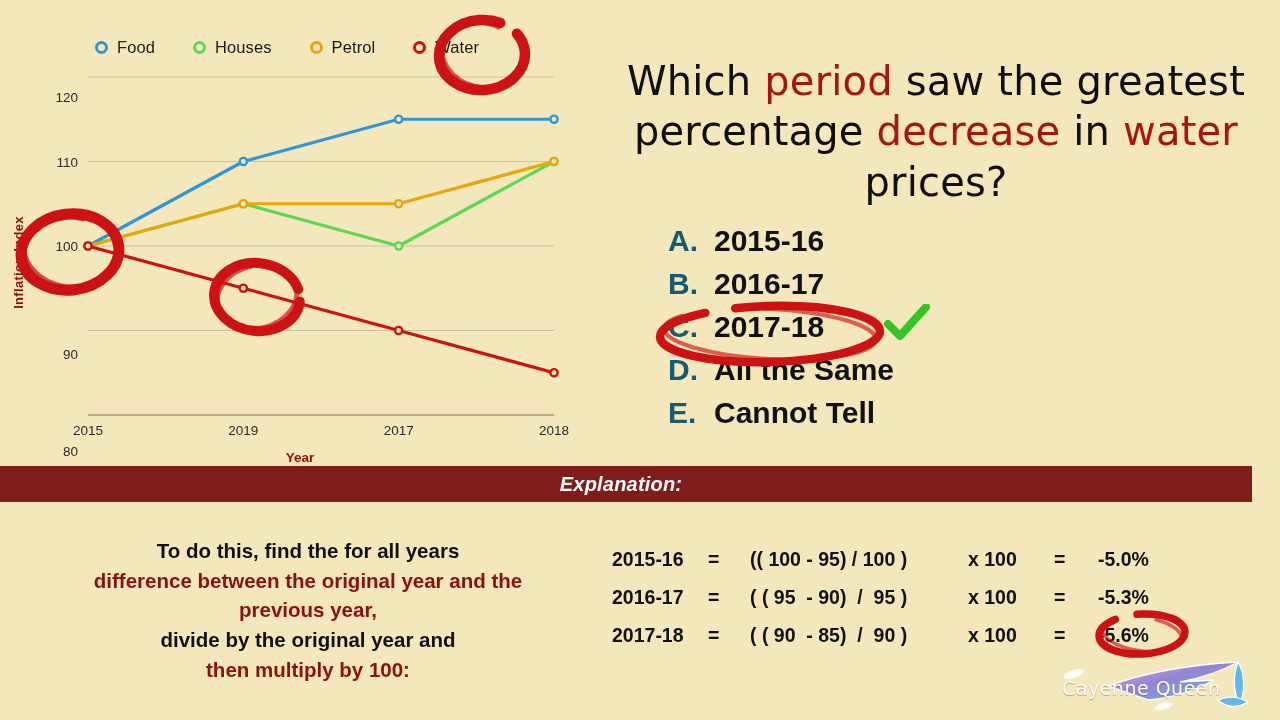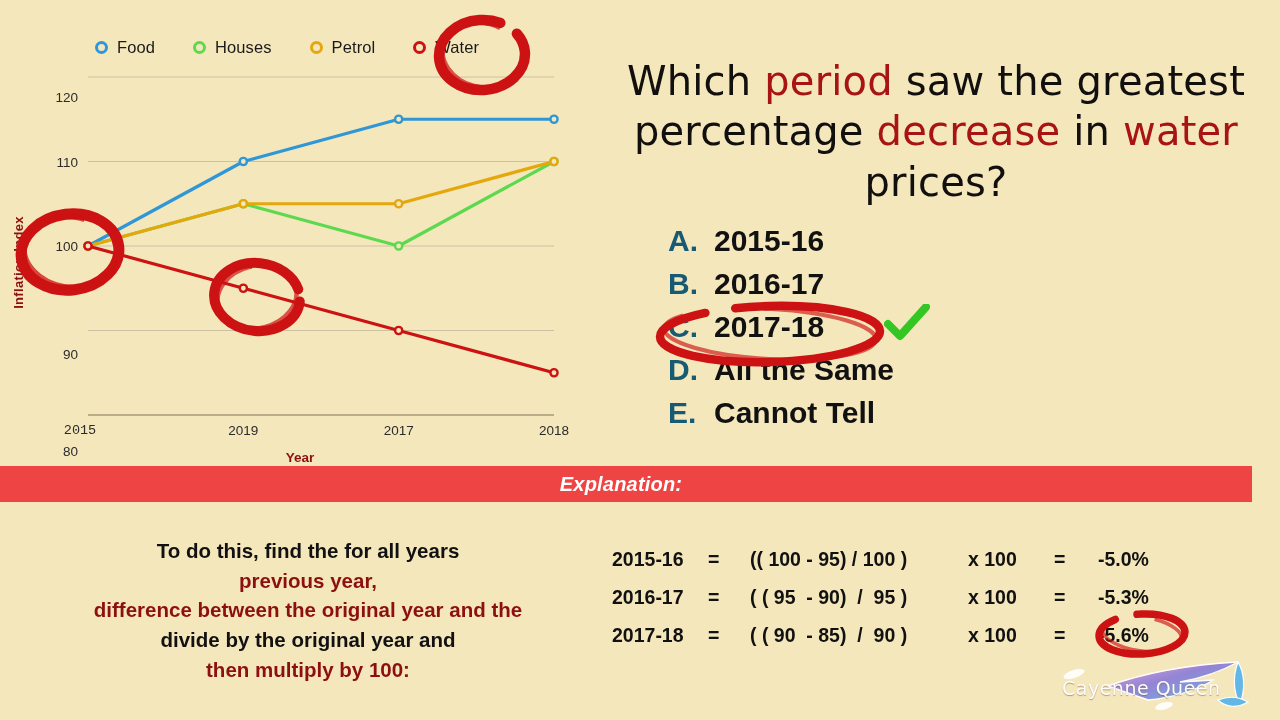--- a/index.html
+++ b/index.html
@@ -93,21 +93,21 @@
   .option-letter {
     color: #165a74;
     width: 46px; flex: none;
   }
   .option-text { color: #111; }
 
   
   #explanation-bar {
     position: absolute; left: 0; top: 466px;
     width: 1252px; height: 36px;
-    background: #ef4444;
+    background: #7f1d1d;
     display: flex; align-items: center; justify-content: center;
   }
   #explanation-bar span {
     color: #fff; font-style: italic; font-weight: bold;
     font-size: 20px; letter-spacing: .2px;
     margin-left: -10px;
   }
 
   
   #method-text {
@@ -207,21 +207,21 @@
     </svg>
 
     <div id="y-ticks">
         <div class="ylabel-tick" style="left: 38px; top: 415px; margin-top: 36px;">80</div>
         <div class="ylabel-tick" style="left: 38px; top: 322px; margin-top: 32px;">90</div>
         <div class="ylabel-tick" style="left: 38px; top: 246px;">100</div>
         <div class="ylabel-tick" style="left: 38px; top: 161.5px;">110</div>
         <div class="ylabel-tick" style="left: 38px; top: 77px; margin-top: 20px;">120</div>
       </div>
     <div id="x-ticks">
-        <div class="xlabel-tick" style="left: 80px; top: 423px; font-family: Liberation Mono, monospace;">2015</div>
+        <div class="xlabel-tick" style="left: 88px; top: 423px;">2015</div>
         <div class="xlabel-tick" style="left: 243.333px; top: 423px;">2019</div>
         <div class="xlabel-tick" style="left: 398.667px; top: 423px;">2017</div>
         <div class="xlabel-tick" style="left: 554px; top: 423px;">2018</div>
       </div>
 
     <div id="y-axis-title">Inflation Index</div>
     <div id="x-axis-title">Year</div>
   </div>
 
   <svg class="annot" style="left:10px; top:205px; width:120px; height:95px;" viewBox="0 0 120 95">
@@ -280,22 +280,22 @@
   <svg class="annot" style="left:884px; top:304px; width:46px; height:40px;" viewBox="0 0 46 40">
     <path d="M4 20 L16 32 L42 3" fill="none" stroke="#34c724" stroke-width="8" stroke-linecap="round" stroke-linejoin="round"></path>
   </svg>
 
   <div id="explanation-bar">
     <span>Explanation:</span>
   </div>
 
   <div id="method-text">
     <div>To do this, find the for all years</div>
+    <div class="red">difference between the original year and the</div>
     <div class="red">previous year,</div>
-    <div class="red">difference between the original year and the</div>
     <div>divide by the original year and</div>
     <div class="red">then multiply by 100:</div>
   </div>
 
   <div id="calc-table">
       <div class="calc-row">
         <span class="calc-period">2015-16</span>
         <span class="calc-eq1">=</span>
         <span class="calc-expr">(( 100 - 95) / 100 )</span>
         <span class="calc-mul">x  100</span>

